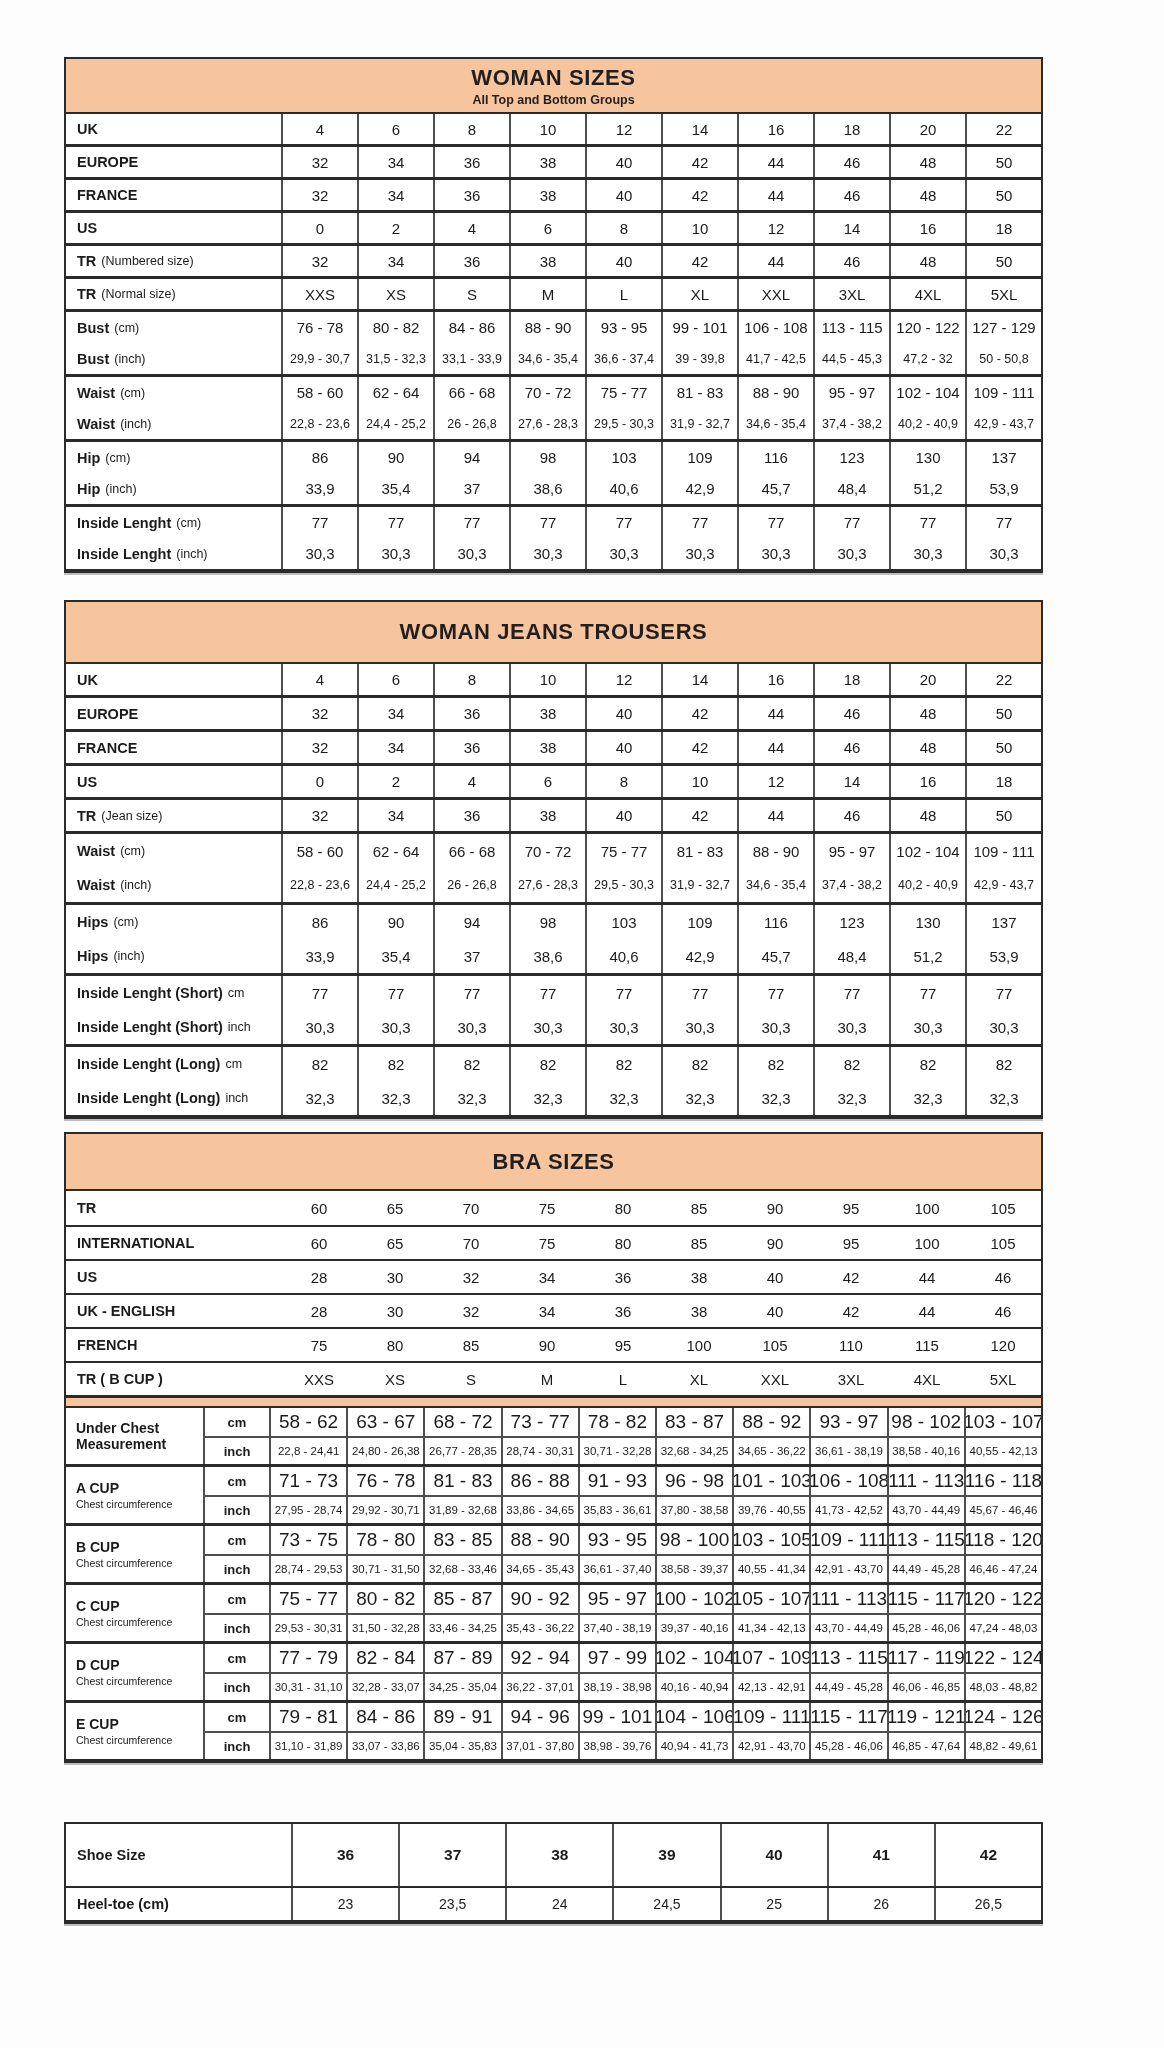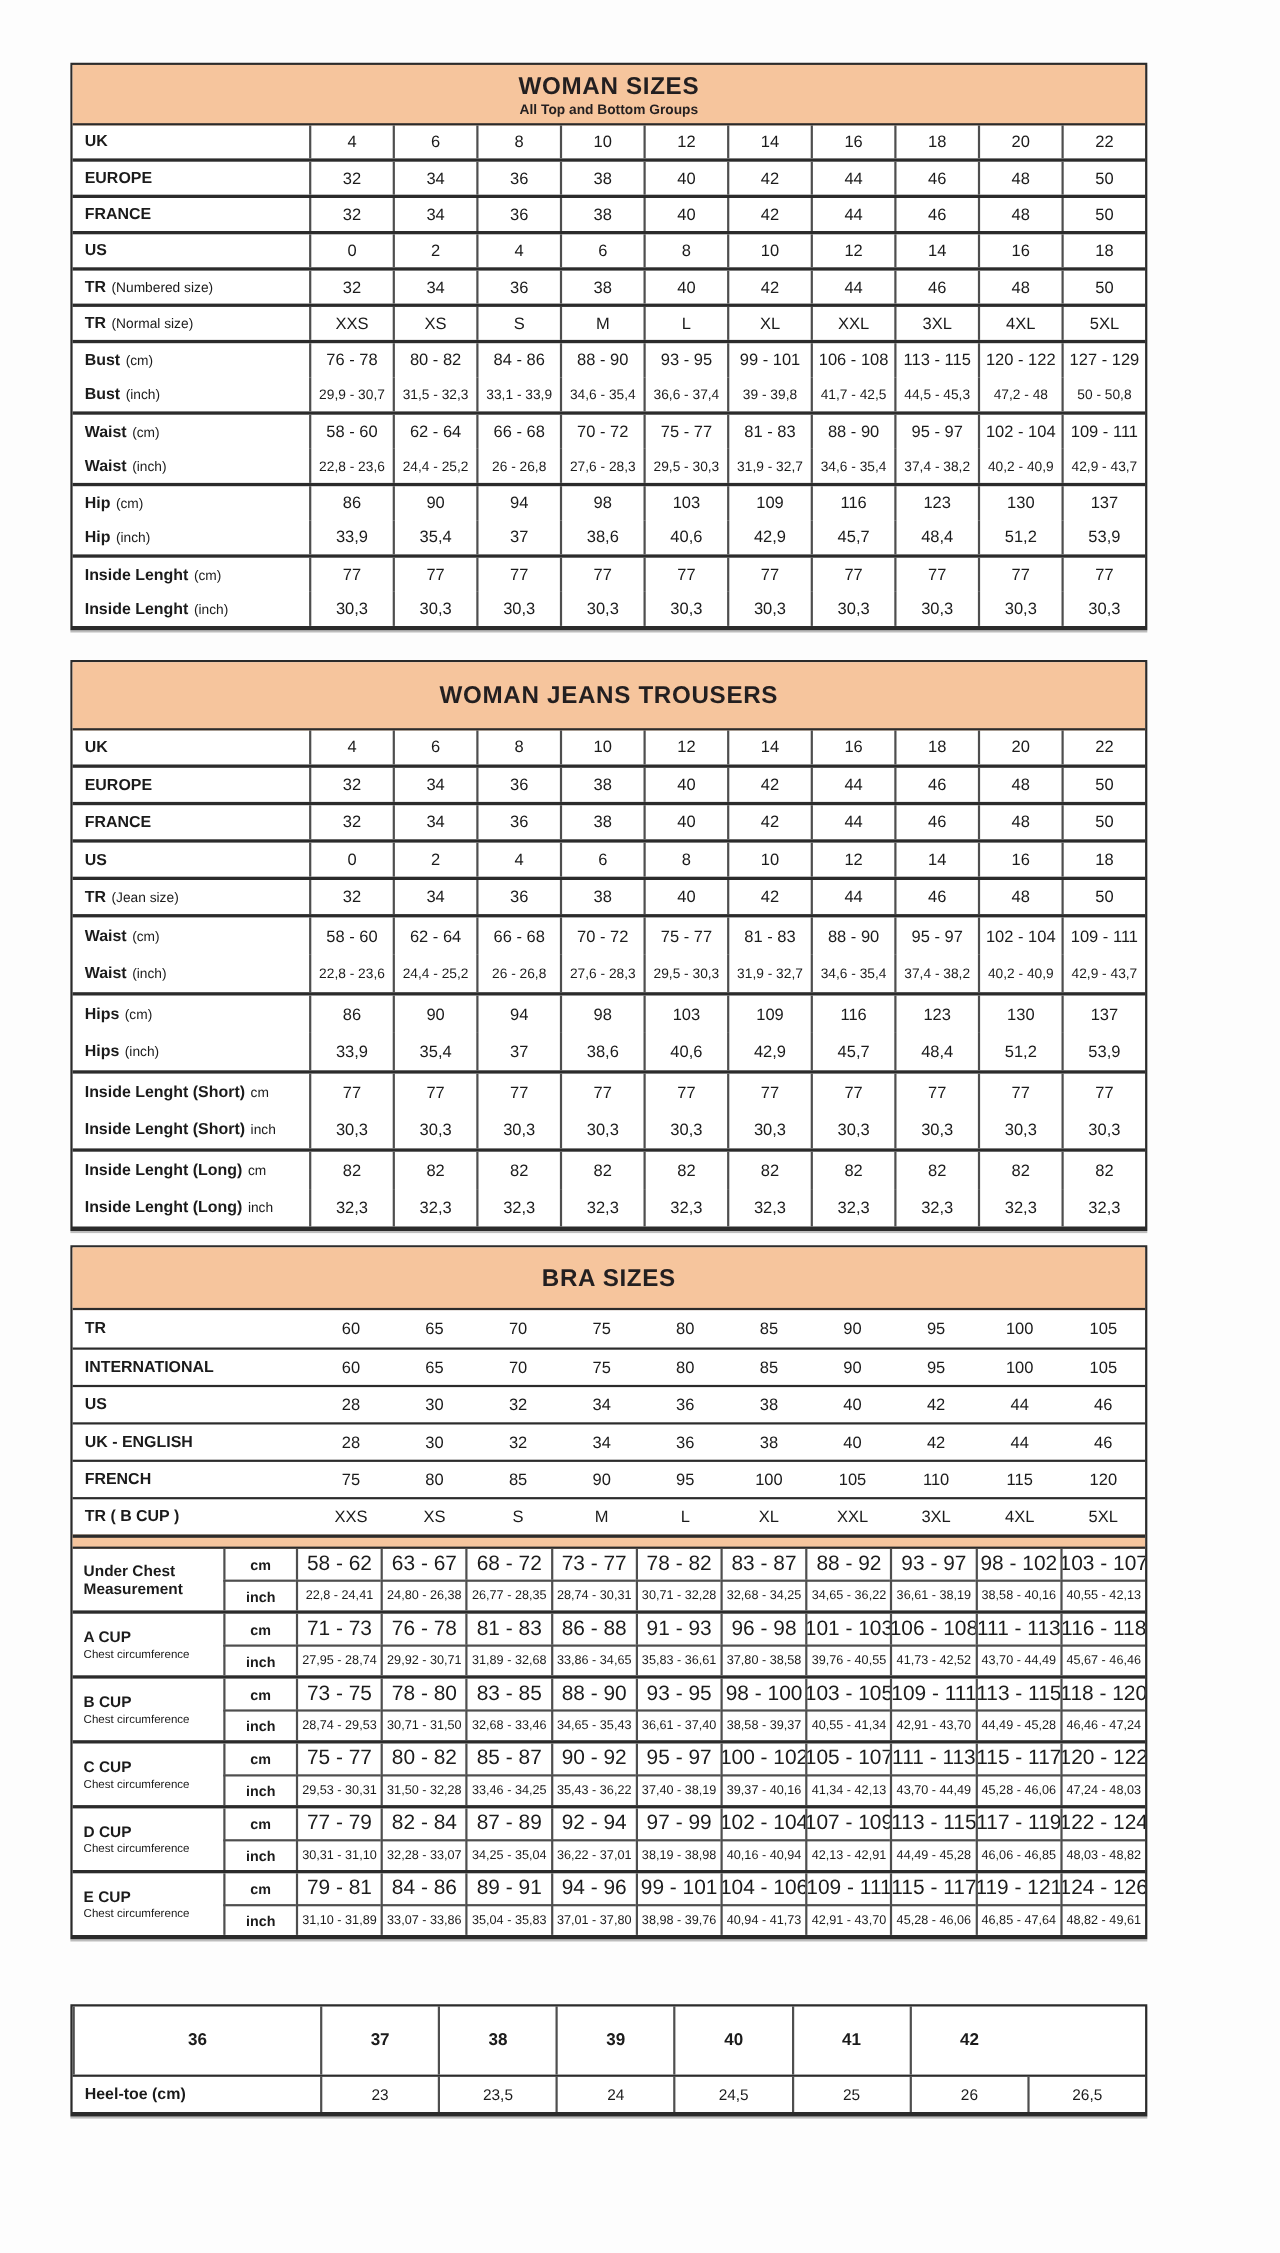--- a/index.html
+++ b/index.html
@@ -196,21 +196,21 @@
             <span class="lab-note">(inch)</span>
           </div>
           <div class="cell val val-sm">29,9 - 30,7</div>
           <div class="cell val val-sm">31,5 - 32,3</div>
           <div class="cell val val-sm">33,1 - 33,9</div>
           <div class="cell val val-sm">34,6 - 35,4</div>
           <div class="cell val val-sm">36,6 - 37,4</div>
           <div class="cell val val-sm">39 - 39,8</div>
           <div class="cell val val-sm">41,7 - 42,5</div>
           <div class="cell val val-sm">44,5 - 45,3</div>
-          <div class="cell val val-sm">47,2 - 48</div>
+          <div class="cell val val-sm">47,2 - 32</div>
           <div class="cell val val-sm">50 - 50,8</div>
         </div>
       </div>
       <div class="group pair">
         <div class="row">
           <div class="cell lab">
             <span class="lab-main">Waist</span>
             <span class="lab-note">(cm)</span>
           </div>
           <div class="cell val val-md">58 - 60</div>
@@ -797,20 +797,23 @@
         <div class="cell val line2 cup-sm">38,98 - 39,76</div>
         <div class="cell val line2 cup-sm">40,94 - 41,73</div>
         <div class="cell val line2 cup-sm">42,91 - 43,70</div>
         <div class="cell val line2 cup-sm">45,28 - 46,06</div>
         <div class="cell val line2 cup-sm">46,85 - 47,64</div>
         <div class="cell val line2 cup-sm">48,82 - 49,61</div>
       </div>
     </section>
   <section class="size-table" id="t-shoes">
       <div class="row cols-7 row-sizes">
+        <div class="cell lab">
+          <span class="lab-main">Shoe Size</span>
+        </div>
         <div class="cell val val-bold">36</div>
         <div class="cell val val-bold">37</div>
         <div class="cell val val-bold">38</div>
         <div class="cell val val-bold">39</div>
         <div class="cell val val-bold">40</div>
         <div class="cell val val-bold">41</div>
         <div class="cell val val-bold">42</div>
       </div>
       <div class="row cols-7 row-heel">
         <div class="cell lab">

